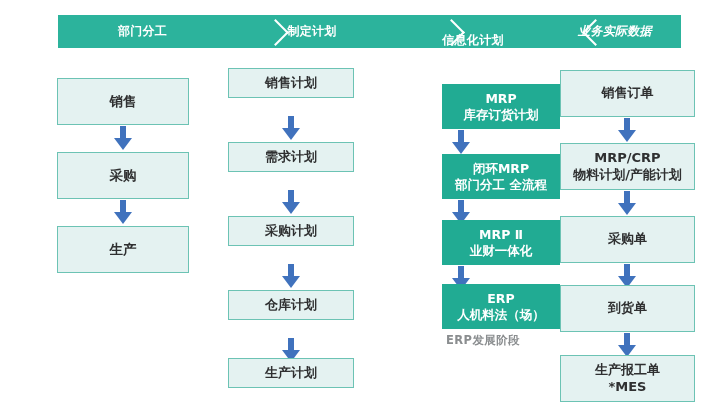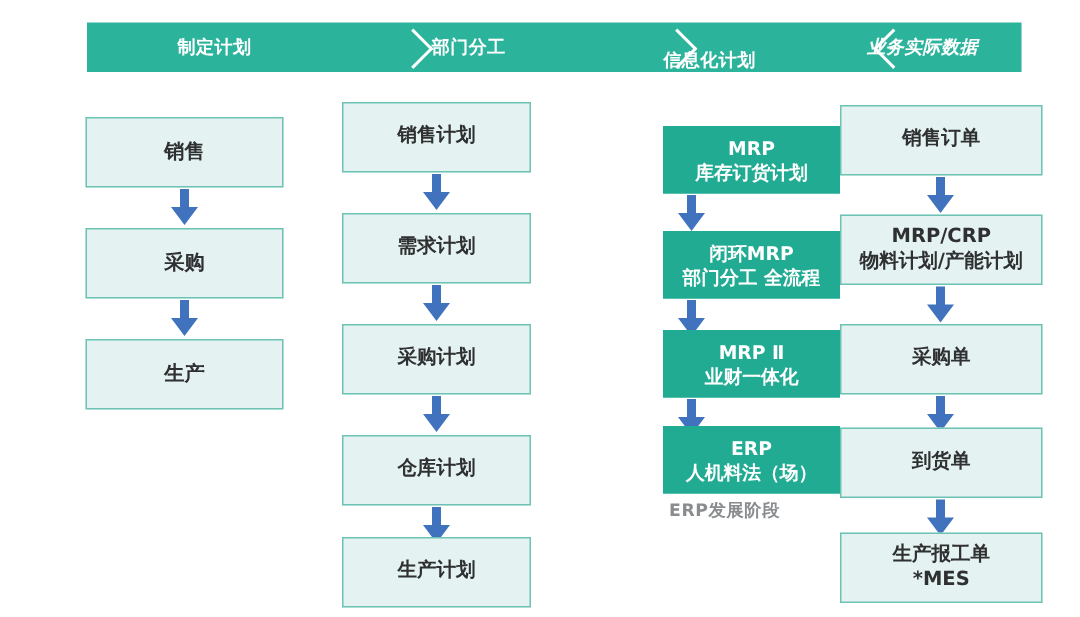--- a/index.html
+++ b/index.html
@@ -96,21 +96,21 @@
   
   .node.solid {
     background: #21ab93;
     border: 1px solid #21ab93;
     color: #ffffff;
     margin-left: 40px;
   }
 
   
   #col-1 .node { left: 0; width: 132px; height: 47px; font-size: 13.5px; }
-  #col-2 .node { left: 0; width: 126px; height: 47px; font-size: 13px; }
+  #col-2 .node { left: 0; width: 126px; height: 30px; font-size: 13px; }
   #col-3 .node { left: 0; width: 118px; height: 45px; font-size: 12.5px; }
   #col-4 .node { left: 0; width: 135px; height: 47px; font-size: 13px; }
 
   
   .arrow {
     position: absolute;
     width: 18px;
     height: 24px;
   }
   .arrow .shaft {
@@ -145,22 +145,22 @@
     font-size: 11.5px;
     color: #8a8d8f;
     font-weight: 700;
     letter-spacing: 0.4px;
   }
 </style>
 </head>
 <body>
 
 <div id="phase-bar">
+  <div class="phase p1">部门分工</div>
   <div class="phase p2">制定计划</div>
-  <div class="phase p1">部门分工</div>
   <div class="phase p3">信息化计划
 与实际数据对比</div>
   <div class="phase p4">业务实际数据</div>
   <span class="chev right" id="chev-1"></span>
   <span class="chev right" id="chev-2"></span>
   <span class="chev left" id="chev-3"></span>
 </div>
 
 <div class="column" id="col-1">
   <div class="node light" style="top:78px">

